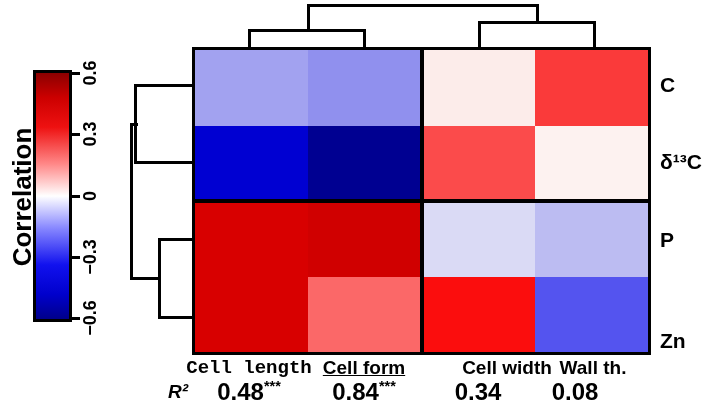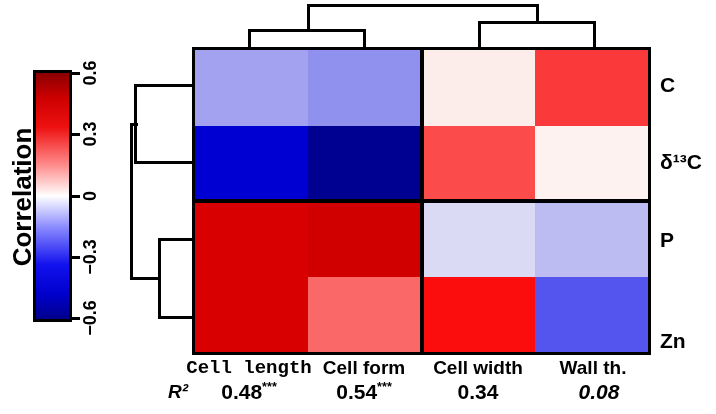--- a/index.html
+++ b/index.html
@@ -29,21 +29,21 @@
     position:absolute;left:192px;top:47px;width:459px;height:308px;
     border:3px solid #000;box-sizing:border-box;
     display:grid;grid-template-columns:repeat(4,1fr);grid-template-rows:repeat(4,1fr);
   }
   .cell{width:100%;height:100%;}
   #sep-v{position:absolute;left:420px;top:47px;width:4px;height:308px;background:#000;}
   #sep-h{position:absolute;left:192px;top:199px;width:459px;height:4px;background:#000;}
   
   .row-label{position:absolute;left:660px;transform:translateY(-50%);font-size:21px;white-space:nowrap;}
   .col-label{position:absolute;top:368px;transform:translate(-50%,-50%);font-size:19px;white-space:nowrap;}
-  .r2-val{position:absolute;top:392px;transform:translate(-50%,-50%);font-size:21px;white-space:nowrap;}
+  .r2-val{position:absolute;top:392px;transform:translate(-50%,-50%);font-size:24px;white-space:nowrap;}
   #r2-label{position:absolute;left:178px;top:392px;transform:translate(-50%,-50%);font-size:19px;font-style:italic;}
   sup.stars{font-size:60%;vertical-align:super;line-height:0;}
 </style>
 </head>
 <body>
 
 <div id="fig">
 
   <div id="legend-title">Correlation</div>
   <div id="legend-bar" style="background: linear-gradient(rgb(139, 0, 0) 0%, rgb(204, 0, 0) 10%, rgb(238, 17, 17) 22%, rgb(255, 136, 136) 37%, rgb(255, 255, 255) 50%, rgb(136, 136, 255) 63%, rgb(17, 17, 238) 78%, rgb(0, 0, 204) 90%, rgb(0, 0, 139) 100%);"></div>
@@ -105,26 +105,26 @@
   <div id="sep-h"></div>
 
   <div id="row-labels">
       <div class="row-label" style="top: 85px;">C</div>
       <div class="row-label" style="top: 162px;">δ¹³C</div>
       <div class="row-label" style="top: 240px;">P</div>
       <div class="row-label" style="top: 317px; margin-top: 24px;">Zn</div>
     </div>
   <div id="col-labels">
       <div class="col-label" style="left: 249px; font-family: Liberation Mono, monospace;">Cell length</div>
-      <div class="col-label" style="left: 364px;">Cell form</div>
-      <div class="col-label" style="left: 478px;">Cell width</div>
+      <div class="col-label" style="left: 364px; text-decoration: underline;">Cell form</div>
+      <div class="col-label" style="left: 507px;">Cell width</div>
       <div class="col-label" style="left: 593px;">Wall th.</div>
     </div>
 
   <div id="r2-label">R²</div>
   <div id="r2-values">
       <div class="r2-val" style="left: 249px;"><span>0.48</span><sup class="stars">***</sup></div>
-      <div class="r2-val" style="left: 364px;"><span>0.54</span><sup class="stars">***</sup></div>
+      <div class="r2-val" style="left: 364px;"><span>0.84</span><sup class="stars">***</sup></div>
       <div class="r2-val" style="left: 478px;"><span>0.34</span></div>
-      <div class="r2-val" style="left: 599px; font-style: italic;"><span>0.08</span></div>
+      <div class="r2-val" style="left: 575px;"><span>0.08</span></div>
     </div>
 
 </div>
 
 </body></html>

